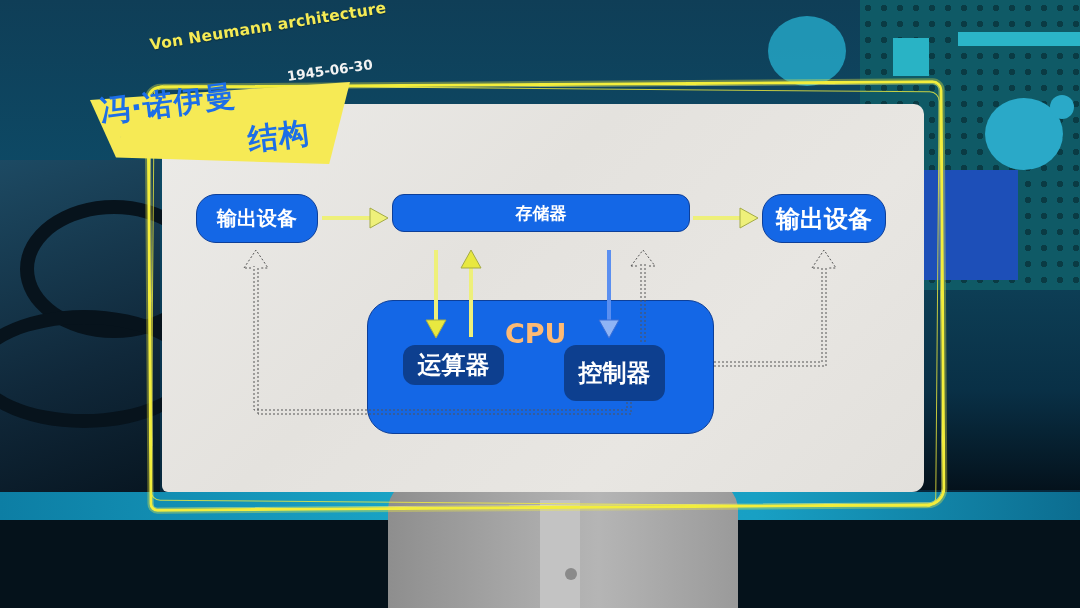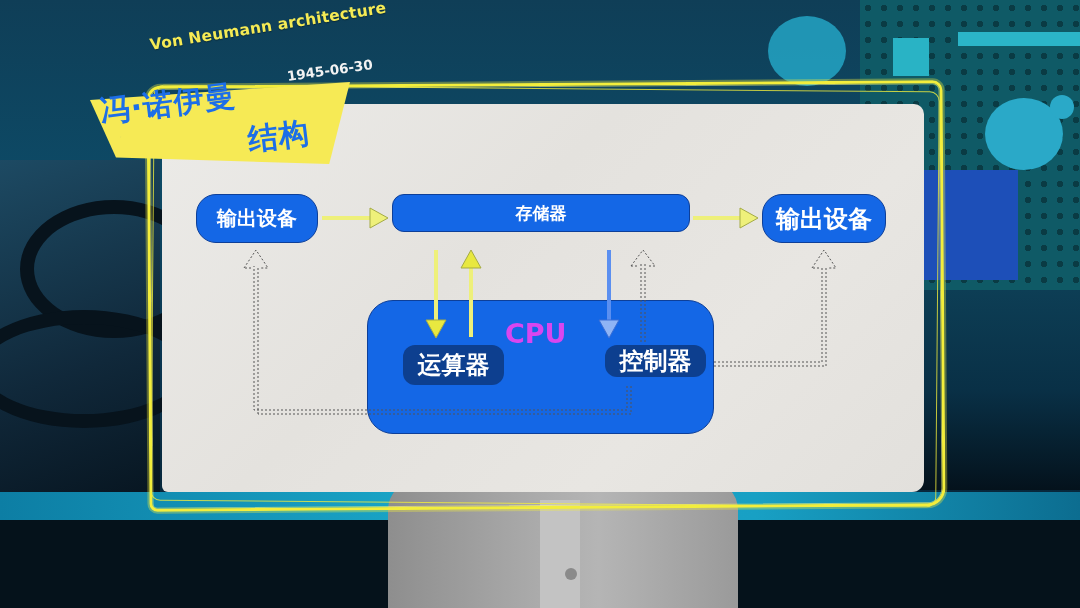--- a/index.html
+++ b/index.html
@@ -59,25 +59,25 @@
 
   
   .node{position:absolute;display:flex;align-items:center;justify-content:center;
      background:#1467e6;color:#fff;font-weight:bold;border-radius:18px;
      border:1.5px solid #0d3f99;box-sizing:border-box;}
   .n-input{left:196px;top:194px;width:122px;height:49px;font-size:20px;border-radius:20px;}
   .n-memory{left:392px;top:194px;width:298px;height:38px;font-size:17px;border-radius:12px;}
   .n-output{left:762px;top:194px;width:124px;height:49px;font-size:24px;border-radius:20px;}
   .cpu{position:absolute;left:367px;top:300px;width:347px;height:134px;background:#1467e6;
      border-radius:26px;border:1.5px solid #0d3f99;box-sizing:border-box;}
-  .cpu-label{position:absolute;left:505px;top:318px;font-size:27px;font-weight:bold;color:#d946ef;}
+  .cpu-label{position:absolute;left:505px;top:318px;font-size:27px;font-weight:bold;color:#fdba74;}
   .sub{position:absolute;display:flex;align-items:center;justify-content:center;
      background:#0d3f8f;color:#fff;font-weight:bold;font-size:24px;border-radius:12px;}
   .s-alu{left:403px;top:345px;width:101px;height:40px;}
-  .s-ctrl{left:605px;top:345px;width:101px;height:32px;}
+  .s-ctrl{left:564px;top:345px;width:101px;height:56px;}
 
   svg.arrows{position:absolute;left:0;top:0;width:1080px;height:608px;pointer-events:none;}
 </style>
 </head>
 <body>
 
 <div class="bg">
   <div class="bg-wall"></div>
   <div class="bg-left-monitor"></div>
   <div class="bg-tentacle" style="left:20px;top:200px;width:160px;height:110px;"></div>

